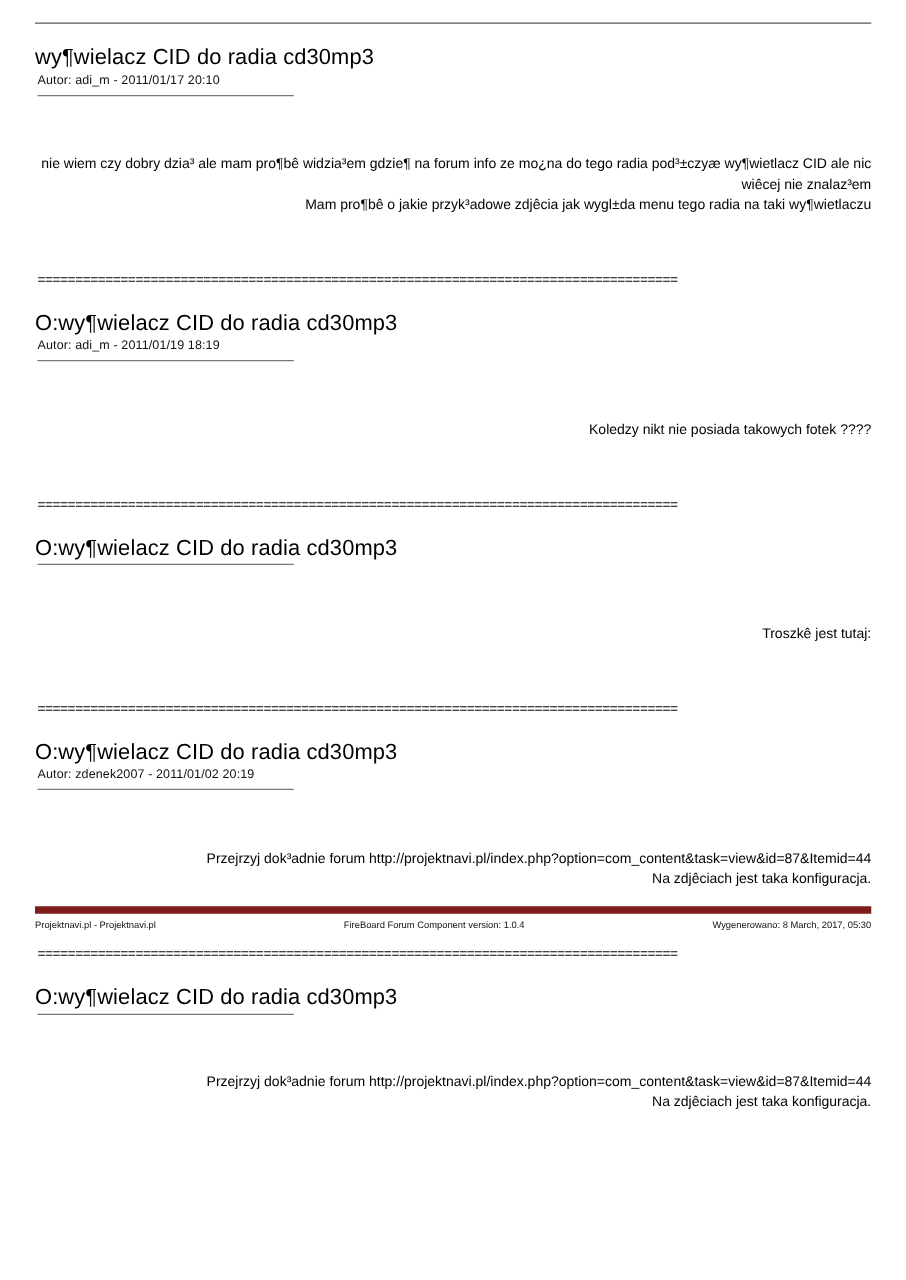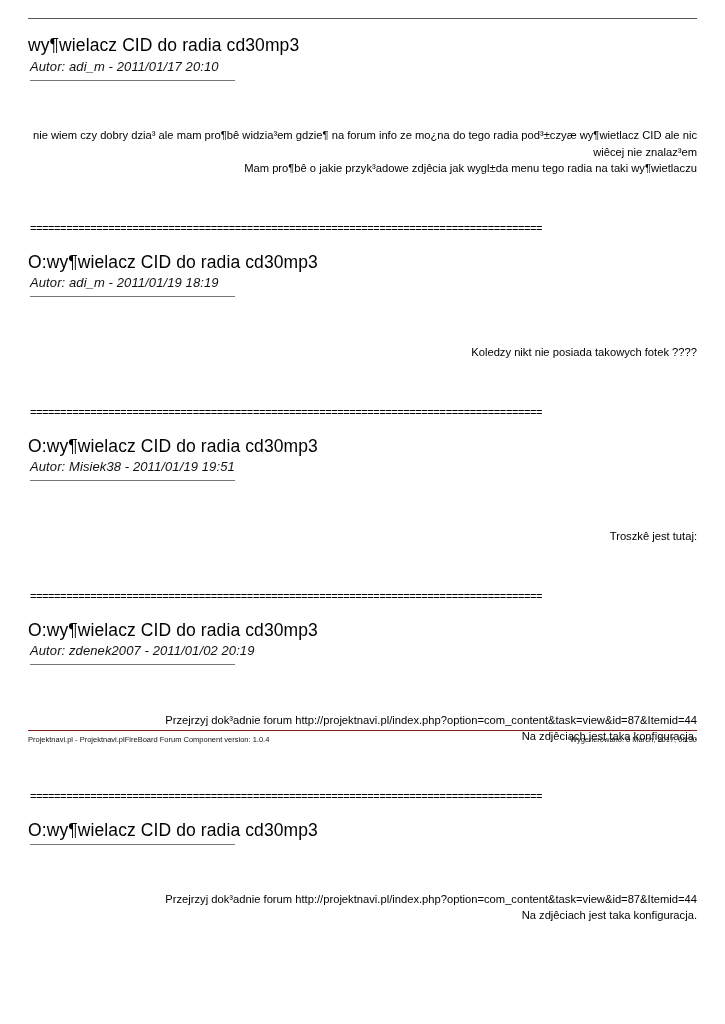--- a/index.html
+++ b/index.html
@@ -31,25 +31,24 @@
     margin-bottom: 2px;
   }
   .post-title {
     font-size: 17.5px;
     font-weight: normal;
     line-height: 1.25;
     margin: 0 0 2px 0;
     letter-spacing: 0.1px;
   }
   .post-author {
-    font-size: 13px;
+    font-size: 10px;
     color: #111;
     margin: 0 0 6px 2px;
     letter-spacing: 0.1px;
-    font-style: italic;
   }
   .short-rule {
     width: 205px;
     border: 0;
     border-top: 1px solid #777;
     margin: 0 0 14px 2px;
     height: 0;
   }
   .post-body {
     font-size: 11.2px;
@@ -75,29 +74,30 @@
     margin: 14px 0 18px 2px;
     overflow: hidden;
     white-space: nowrap;
     font-family: "Liberation Sans", sans-serif;
   }
   .footer {
     position: absolute;
     left: 28px;
     right: 28px;
     bottom: 8px;
-    border-top: 1px solid #7f1d1d;
+    border-top: 6px solid #7f1d1d;
     padding-top: 4px;
     display: flex;
     justify-content: space-between;
     align-items: center;
     font-size: 7.5px;
     color: #111;
   }
   .footer-mid {
+    text-align: center;
     flex: 1;
   }
   .footer-left { flex: 0 0 auto; }
   .footer-right { flex: 0 0 auto; }
 </style>
 </head>
 <body>
 
 <div class="page">
 
@@ -119,21 +119,20 @@
     <div class="post-author">Autor: adi_m - 2011/01/19 18:19</div>
     <hr class="short-rule">
     <div class="post-body">
       <div class="para">Koledzy nikt nie posiada takowych fotek ????</div>
     </div>
   </div>
   <div class="sep">=====================================================================================</div>
 
   <div class="post">
     <h1 class="post-title">O:wy¶wielacz CID do radia cd30mp3</h1>
-    <div class="post-author">Autor: Misiek38 - 2011/01/19 19:51</div>
     <hr class="short-rule">
     <div class="post-body">
       <div class="para">Troszkê jest tutaj:</div>
     </div>
   </div>
   <div class="sep">=====================================================================================</div>
 
   <div class="post">
     <h1 class="post-title">O:wy¶wielacz CID do radia cd30mp3</h1>
     <div class="post-author">Autor: zdenek2007 - 2011/01/02 20:19</div>

